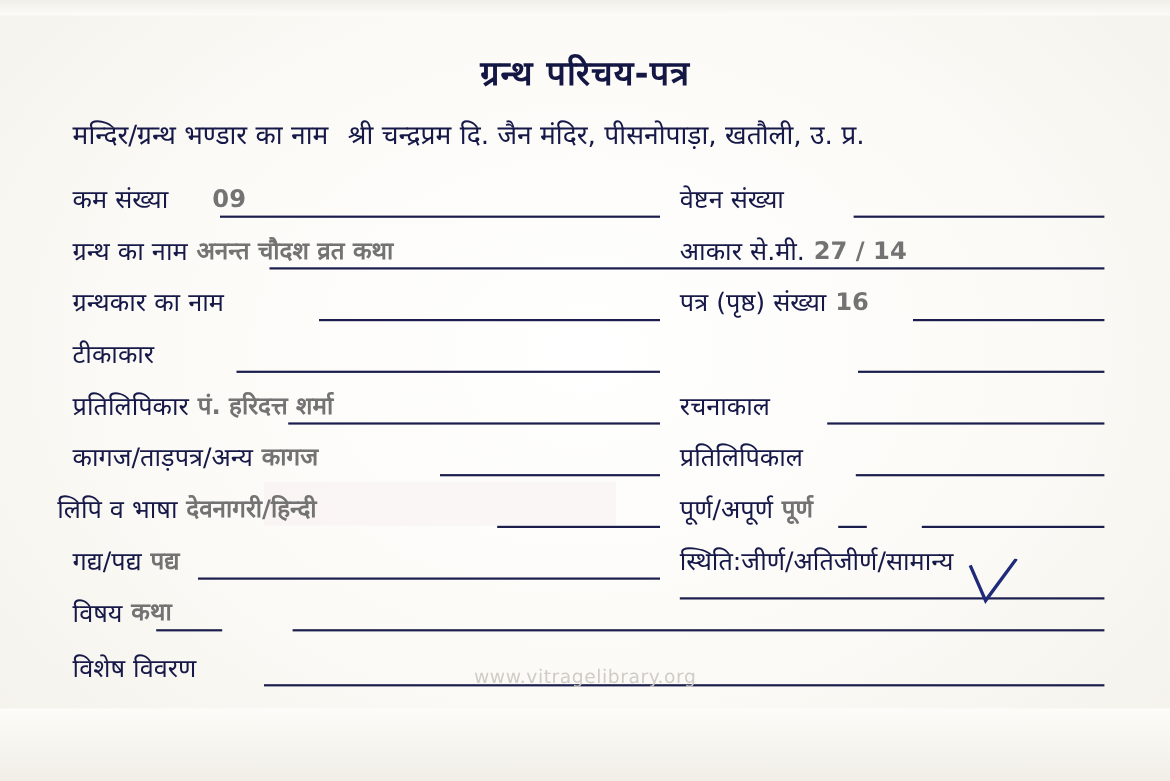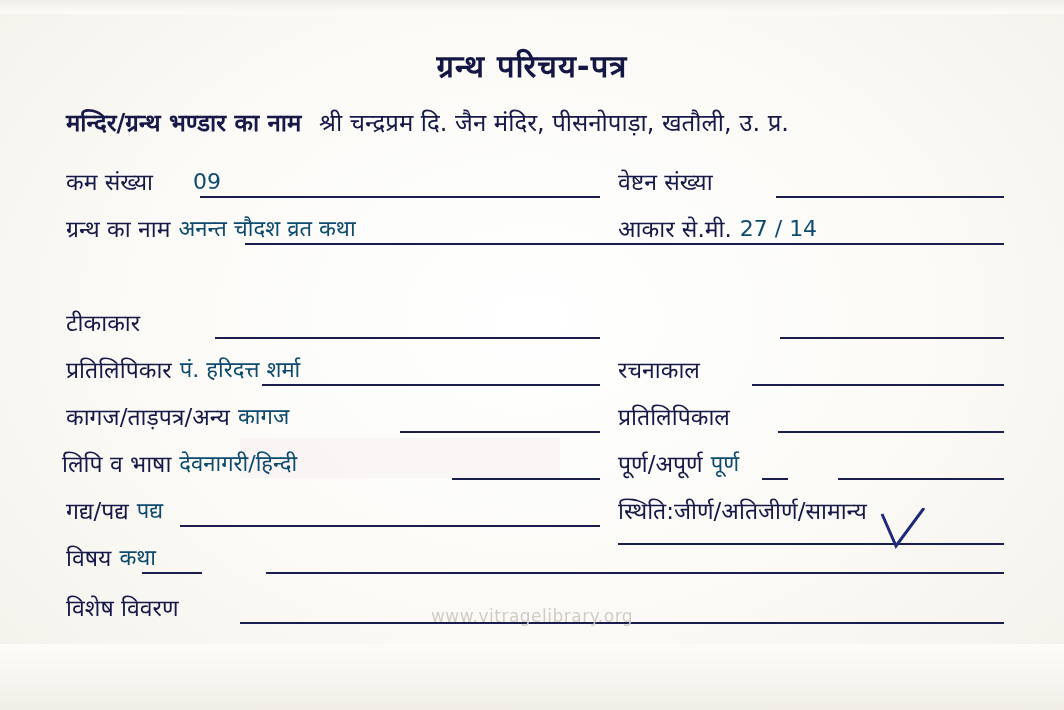--- a/index.html
+++ b/index.html
@@ -57,21 +57,21 @@
     color: #141644;
   }
   .temple-line {
     position: absolute;
     left: 66px; top: 105px;
     width: 960px;
     font-size: 24px;
     color: #161848;
     white-space: nowrap;
   }
-  .temple-line .lbl { font-weight: 700; text-align: center; }
+  .temple-line .lbl { font-weight: 400; text-align: center; }
   .temple-line .val { margin-left: 10px; }
 
   .row {
     position: absolute;
     height: 42px;
     left: 0;
     width: 1064px;
   }
   .field {
     position: absolute;
@@ -81,22 +81,23 @@
     white-space: nowrap;
   }
   .field .lbl {
     font-size: 23px;
     line-height: 24px;
     color: #161848;
   }
   .field .val {
     font-size: 22px;
     line-height: 24px;
-    color: #0c4a6e;
+    color: #737373;
     padding: 0 8px;
+    font-weight: bold;
   }
   .rule {
     position: absolute;
     height: 0;
     border-bottom: 2px solid #1b1d4d;
     bottom: 4px;
   }
 
   .watermark {
     position: absolute;
@@ -159,20 +160,33 @@
       </div>
       <div class="rule" style="left:245px; width:355px;"></div>
 
       <div class="field" style="left:618px;">
         <span class="lbl">आकार से.मी.</span>
         <span class="val">27 / 14</span>
       </div>
       <div class="rule" style="left:600px; width:404px;"></div>
     </div>
 
+    <div class="row" style="top:254px;">
+      <div class="field" style="left:66px;">
+        <span class="lbl">ग्रन्थकार का नाम</span>
+        <span class="val"></span>
+      </div>
+      <div class="rule" style="left:290px; width:310px;"></div>
+
+      <div class="field" style="left:618px;">
+        <span class="lbl">पत्र (पृष्ठ) संख्या</span>
+        <span class="val">16</span>
+      </div>
+      <div class="rule" style="left:830px; width:174px;"></div>
+    </div>
 
     <div class="row" style="top:301px;">
       <div class="field" style="left:66px;">
         <span class="lbl">टीकाकार</span>
         <span class="val"></span>
       </div>
       <div class="rule" style="left:215px; width:385px;"></div>
 
       <div class="rule" style="left:780px; width:224px;"></div>
     </div>
@@ -200,21 +214,21 @@
 
       <div class="field" style="left:618px;">
         <span class="lbl">प्रतिलिपिकाल</span>
         <span class="val"></span>
       </div>
       <div class="rule" style="left:778px; width:226px;"></div>
     </div>
 
     <div class="highlight-band" style="left:240px; top:438px; width:320px; height:40px;"></div>
     <div class="row" style="top:442px;">
-      <div class="field" style="left:62px;">
+      <div class="field" style="left:52px;">
         <span class="lbl">लिपि व भाषा</span>
         <span class="val">देवनागरी/हिन्दी</span>
       </div>
       <div class="rule" style="left:452px; width:148px;"></div>
 
       <div class="field" style="left:618px;">
         <span class="lbl">पूर्ण/अपूर्ण</span>
         <span class="val">पूर्ण</span>
       </div>
       <div class="rule" style="left:762px; width:26px;"></div>

